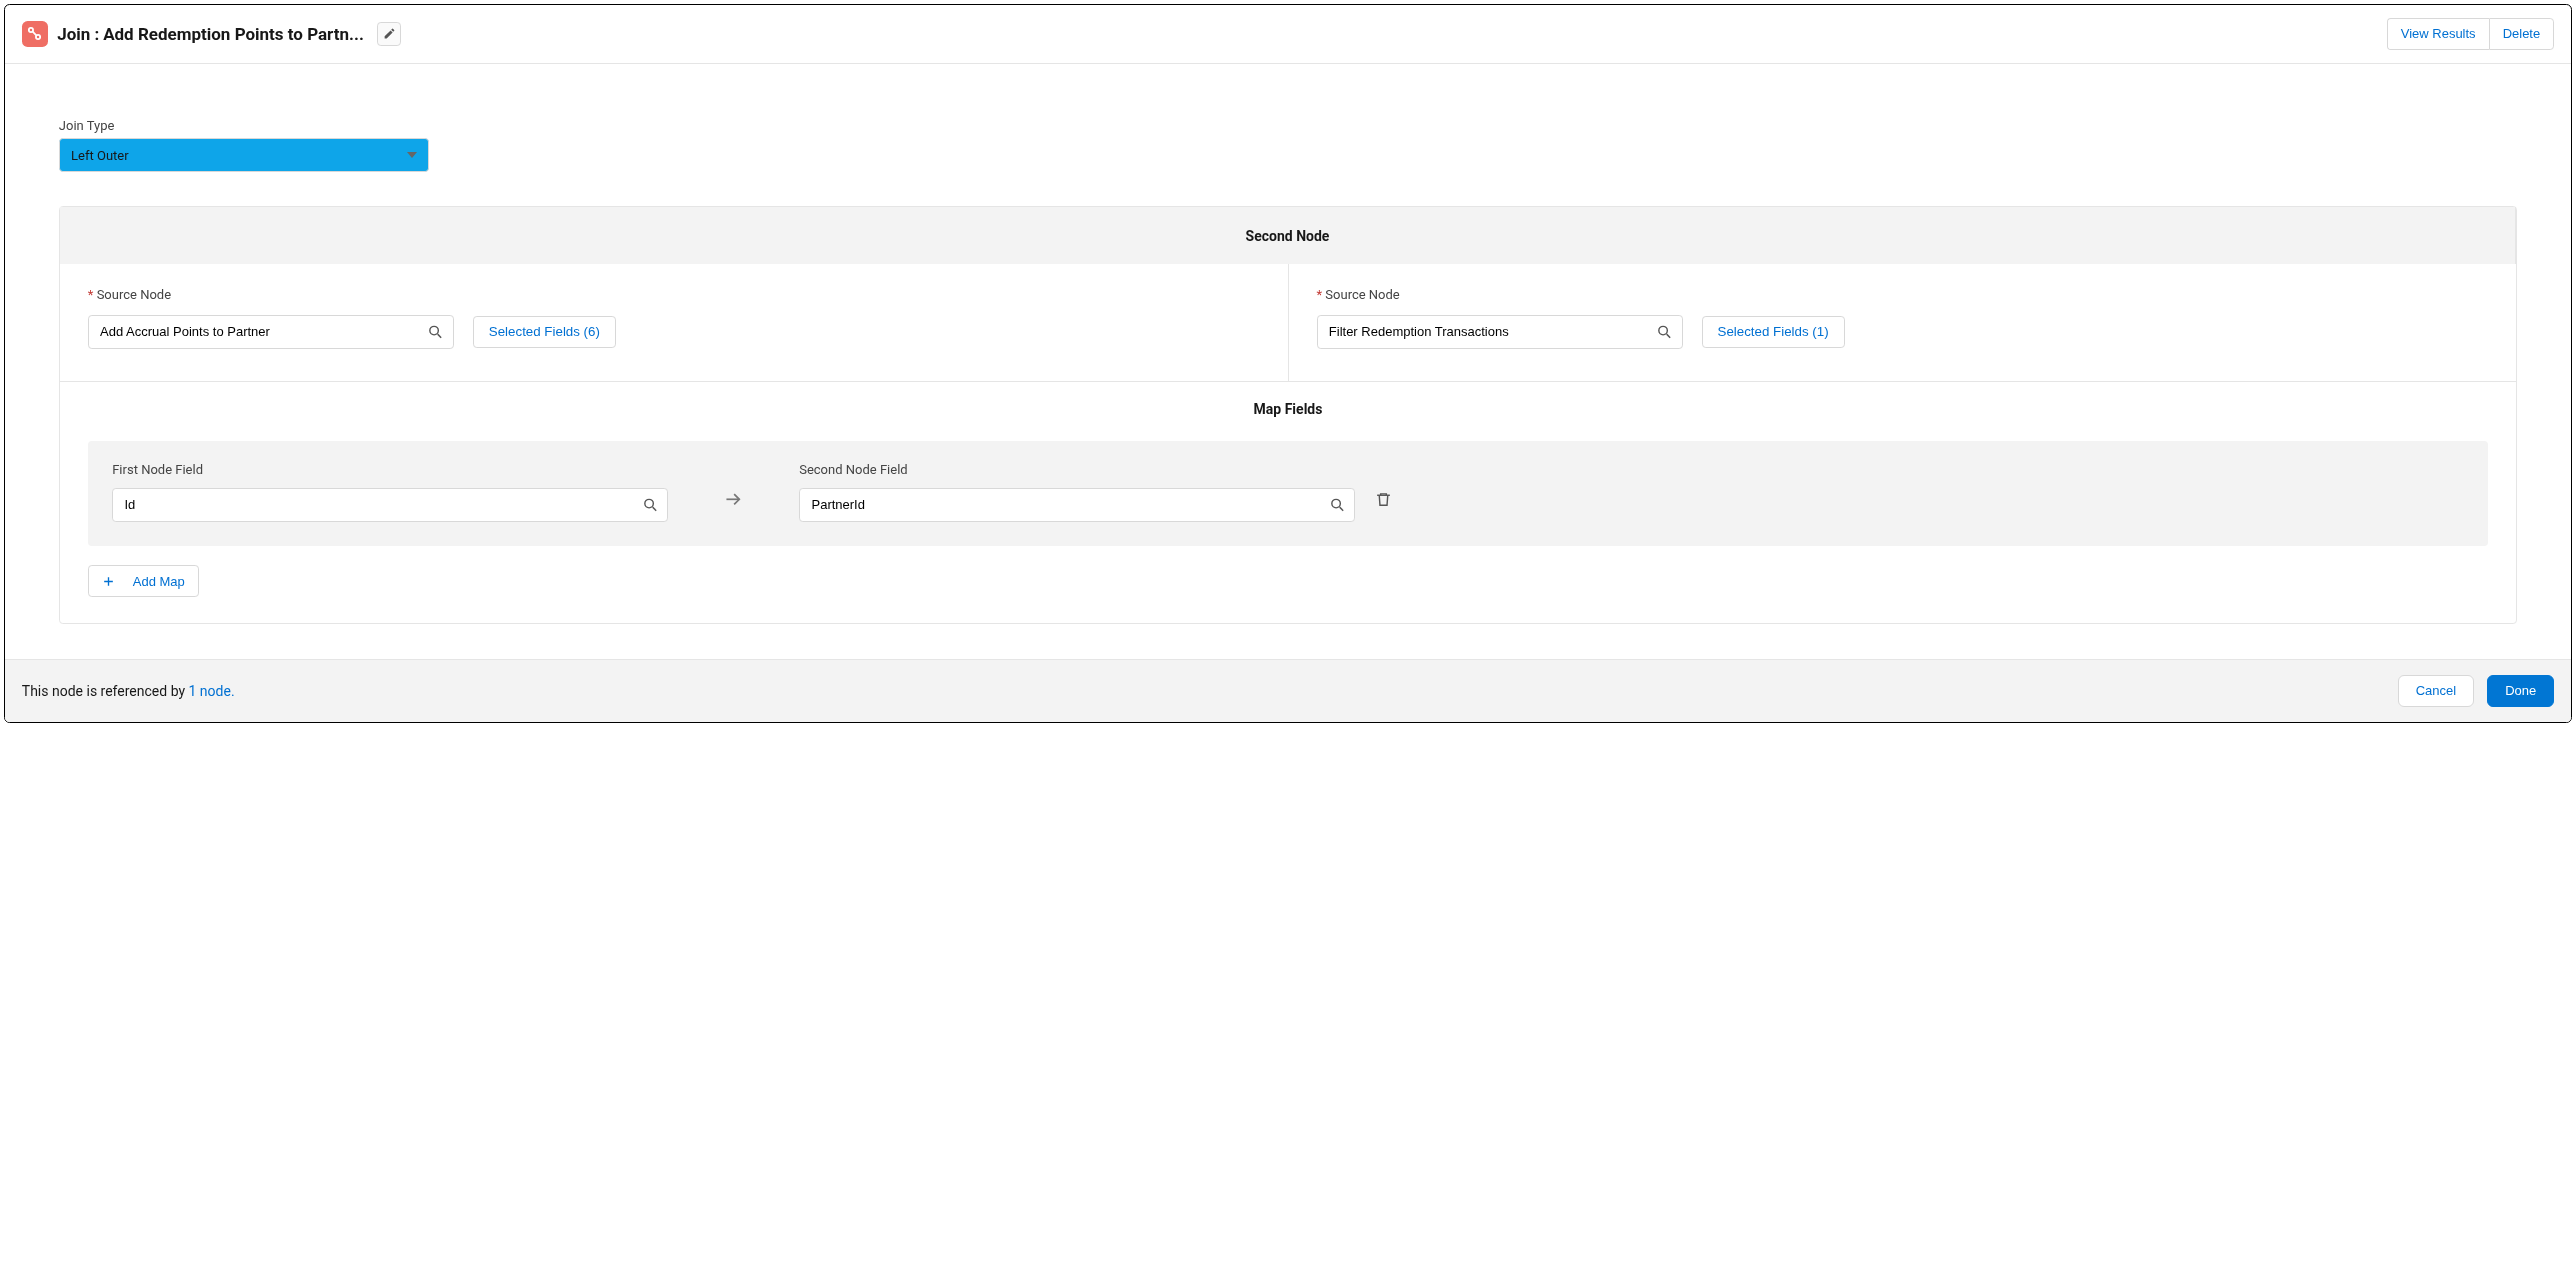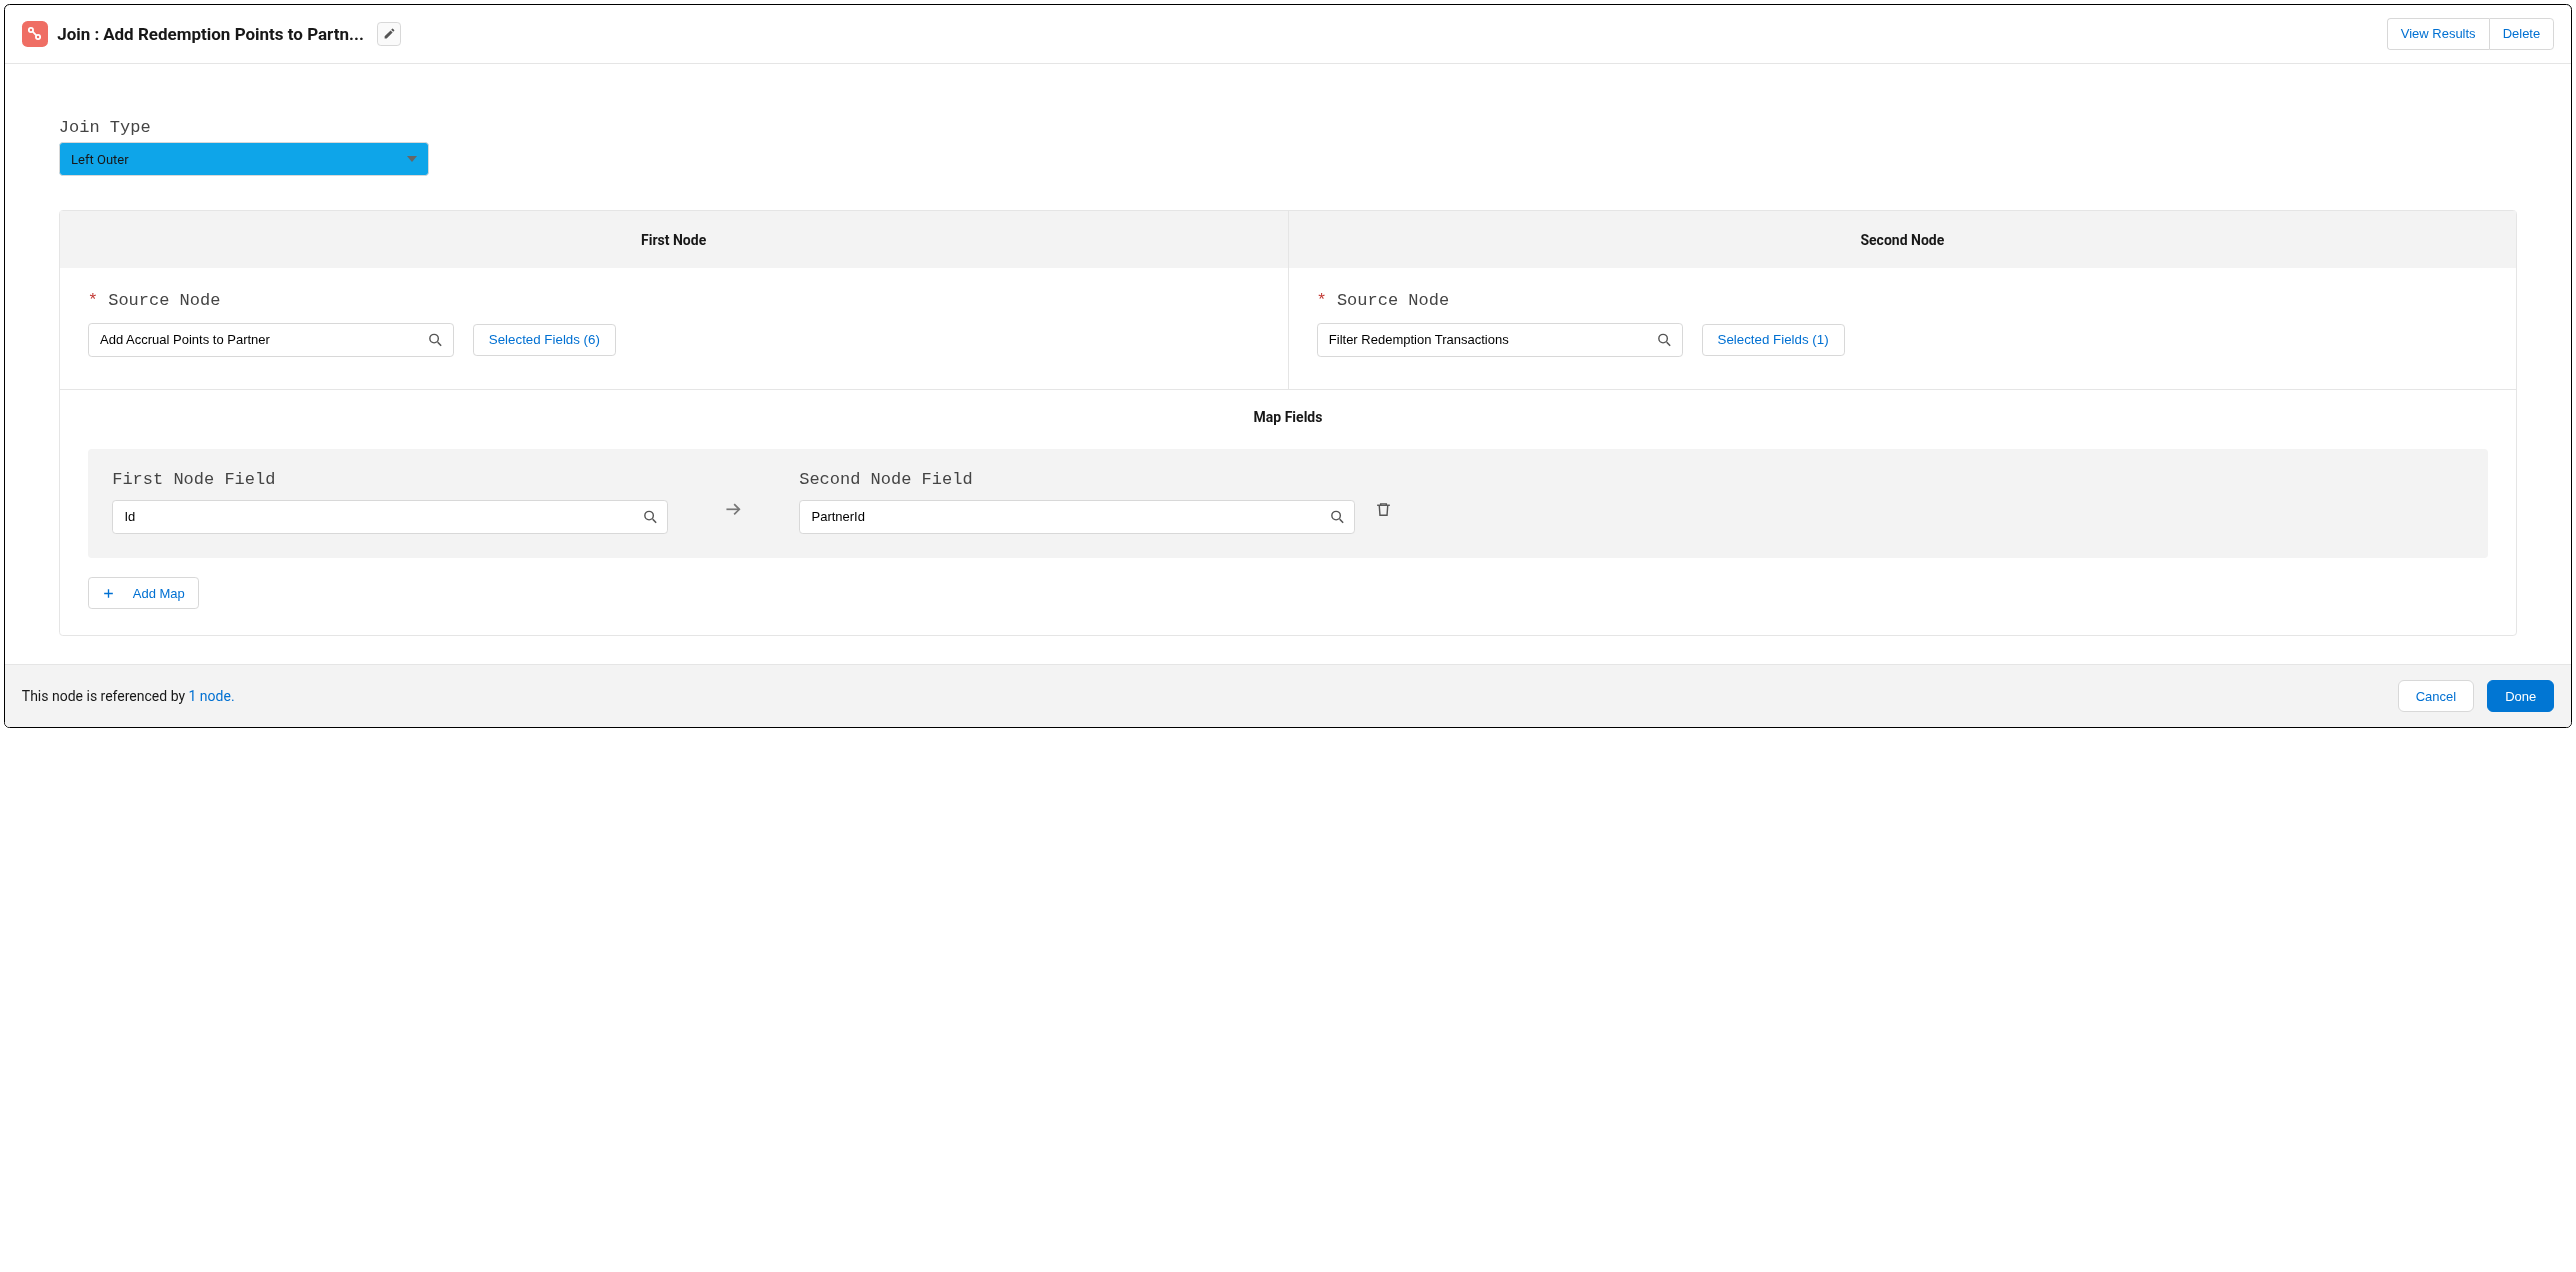--- a/index.html
+++ b/index.html
@@ -55,21 +55,21 @@
     cursor: pointer;
   }
   .btn-group { display:flex; }
   .btn-group .btn:first-child { border-top-right-radius:0; border-bottom-right-radius:0; border-right:none;}
   .btn-group .btn:last-child { border-top-left-radius:0; border-bottom-left-radius:0;}
   .btn-neutral { background:#fff; color:#181818; }
   .btn-primary { background:#0176d3; color:#fff; border-color:#0176d3; }
 
   
   .body { padding: 54px 54px 28px 54px; flex:1; }
-  .field-label { font-size: 17px; color:#444; margin-bottom:5.6px; display:block;font-family:Liberation Mono, monospace; }
+  .field-label { font-size: 13px; color:#444; margin-bottom:5.6px; display:block; }
   .req::before { content:"* "; color:#c23934; }
   .select {
     width: 370px;
     border:0.9px solid #d8d8d8;
     border-radius:3.8px;
     padding: 8.4px 11.3px;
     display:flex; justify-content:space-between; align-items:center;
     background:#0ea5e9;
     cursor:pointer;
   }
@@ -190,21 +190,20 @@
 
     <label class="field-label">Join Type</label>
     <div class="select">
       <span>Left Outer</span>
       <span class="chev-down"></span>
     </div>
 
     <div class="nodes-table">
 
       <div class="nodes-header-row">
-        <div class="nodes-header-cell">First Node</div>
         <div class="nodes-header-cell">Second Node</div>
       </div>
 
       <div class="nodes-body-row">
 
         <div class="nodes-body-cell">
           <label class="field-label req">Source Node</label>
           <div class="lookup-row">
             <div class="lookup-input">
               <input type="text" value="Add Accrual Points to Partner" style="">

